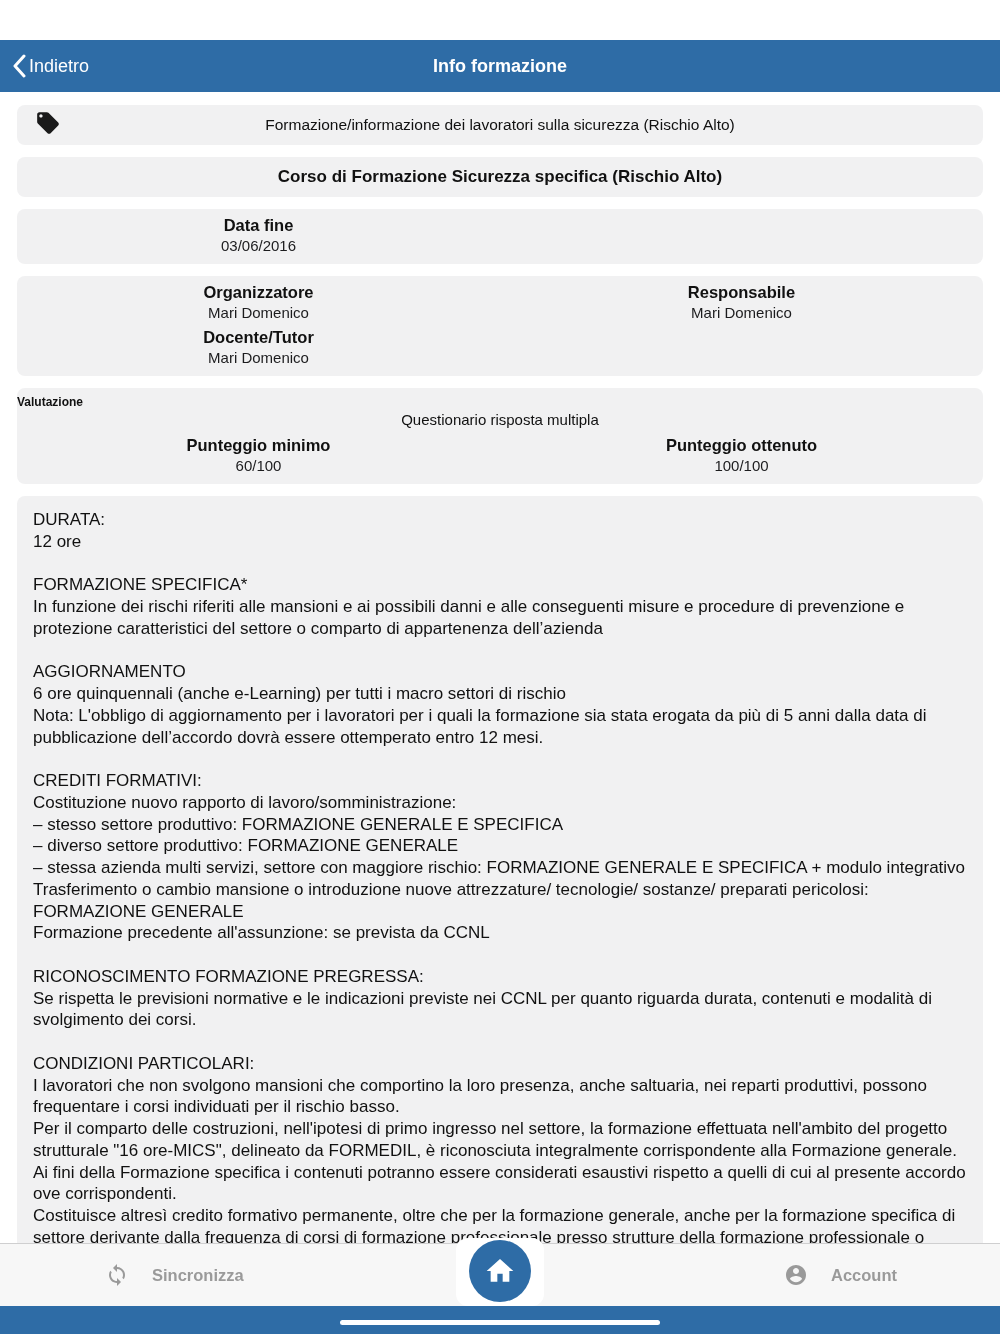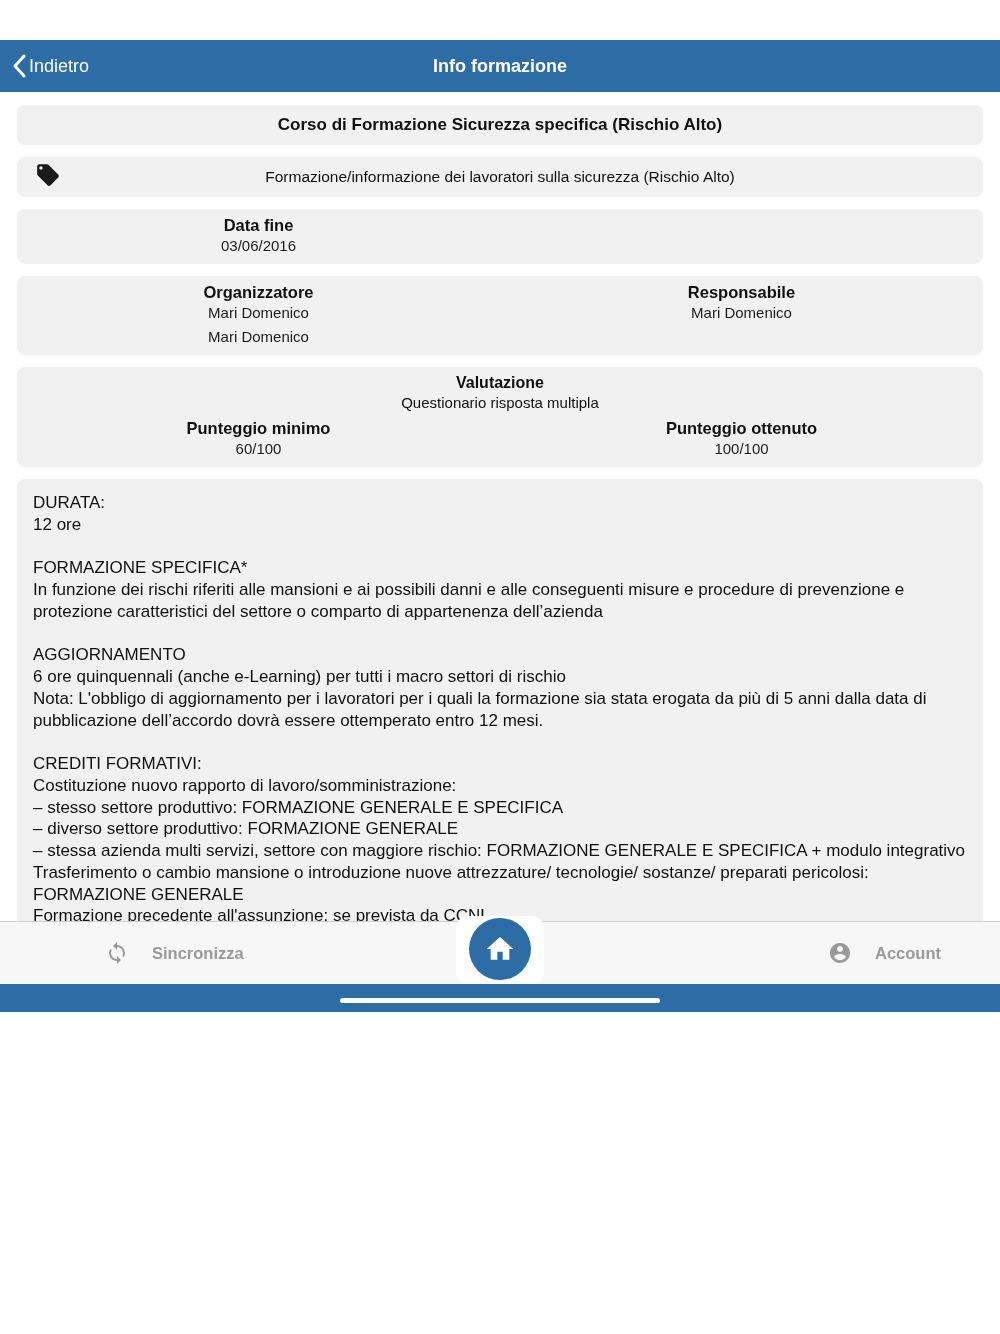--- a/index.html
+++ b/index.html
@@ -1,17 +1,17 @@
 <!DOCTYPE html>
 <html><head>
 <meta charset="utf-8">
 <style>
   html,body { margin:0; padding:0; background:#ffffff; }
   .screen {
-    position:relative; width:1000px; height:1012px; overflow:hidden;
+    position:relative; width:1000px; height:1334px; overflow:hidden;
     background:#ffffff; font-family:"Liberation Sans", sans-serif; color:#111111;
   }
   
   .statusbar { height:40px; background:#ffffff; }
   .navbar {
     height:52px; background:#2e6ca6; position:relative;
     display:flex; align-items:center; justify-content:center;
   }
   .back-button {
     position:absolute; left:12px; top:0; bottom:0;
@@ -26,36 +26,36 @@
   .title-box { padding:10px 14px; text-align:center; font-weight:bold; font-size:17px; }
   .tag-box { position:relative; padding:11px 64px; text-align:center; font-size:15.5px; }
   .tag-icon { position:absolute; left:18px; top:50%; transform:translateY(-50%); }
 
   .grid-2 { display:grid; grid-template-columns:1fr 1fr; row-gap:7px; padding:7px 0 10px 0; }
   .field { text-align:center; }
   .field .label { font-weight:bold; font-size:16.5px; margin-bottom:2px; }
   .field .value { font-size:15px; color:#1c1c1e; }
 
   .eval-box { padding:7px 0 10px 0; }
-  .eval-title { text-align:center; font-weight:bold; font-size:16px; }
+  .eval-title { font-weight:bold; font-size:12px; }
   .eval-sub { text-align:center; font-size:15px; margin:2px 0 8px 0; }
   .eval-box .grid-2 { padding:0; }
 
   .details-box { padding:13px 16px 18px 16px; }
   .details-text { font-size:17px; line-height:1.28; white-space:pre-wrap; color:#111111; }
 
   
   .tabbar {
     position:absolute; left:0; right:0; bottom:28px; height:62px;
     background:#f7f7f7; border-top:1px solid #cfcfd0; z-index:5;
   }
   .tab-item { position:absolute; top:0; bottom:0; display:flex; align-items:center; gap:23px;
     color:#9a9a9a; font-size:16.5px; font-weight:bold; cursor:pointer; }
   .tab-sync { left:105px; }
-  .tab-account { left:828px; }
+  .tab-account { left:784px; }
 
   .home-notch {
     position:absolute; left:50%; transform:translateX(-50%); bottom:28px;
     width:88px; height:68px; background:#ffffff; border-radius:12px; z-index:6;
   }
   .home-button {
     position:absolute; left:50%; top:2px; transform:translateX(-50%);
     width:62px; height:62px; border-radius:50%; background:#2e6ca6;
     display:flex; align-items:center; justify-content:center; cursor:pointer;
     box-shadow:0 0 0 2px #ffffff;
@@ -81,50 +81,51 @@
             <path d="M12 2 L3 12 L12 22" stroke="#ffffff" stroke-width="3" fill="none" stroke-linecap="round" stroke-linejoin="round"></path>
           </svg>
       </span>
       <span>Indietro</span>
     </div>
     <div class="nav-title">Info formazione</div>
   </div>
 
   <div class="content">
 
-    <div class="box title-box">
-      <span>Corso di Formazione Sicurezza specifica (Rischio Alto)</span>
-    </div>
-
     <div class="box tag-box">
       <span class="tag-icon">
         <svg width="26" height="26" viewBox="0 0 24 24" fill="#1a1a1a">
             <path d="M21.41 11.58l-9-9C12.05 2.22 11.55 2 11 2H4c-1.1 0-2 .9-2 2v7c0 .55.22 1.05.59 1.42l9 9c.36.36.86.58 1.41.58.55 0 1.05-.22 1.41-.59l7-7c.37-.36.59-.86.59-1.41 0-.55-.23-1.06-.59-1.42zM5.5 7C4.67 7 4 6.33 4 5.5S4.67 4 5.5 4 7 4.67 7 5.5 6.33 7 5.5 7z"></path>
           </svg>
       </span>
       <span>Formazione/informazione dei lavoratori sulla sicurezza (Rischio Alto)</span>
     </div>
 
+    <div class="box title-box">
+      <span>Corso di Formazione Sicurezza specifica (Rischio Alto)</span>
+    </div>
+
     <div class="box grid-2">
       <div class="field">
         <div class="label">Data fine</div>
         <div class="value">03/06/2016</div>
       </div>
     </div>
 
     <div class="box grid-2">
       <div class="field">
         <div class="label">Organizzatore</div>
         <div class="value">Mari Domenico</div>
       </div>
       <div class="field">
         <div class="label">Responsabile</div>
         <div class="value">Mari Domenico</div>
       </div>
       <div class="field">
+        <div class="label">Docente/Tutor</div>
         <div class="value">Mari Domenico</div>
       </div>
     </div>
 
     <div class="box eval-box">
       <div class="eval-title">Valutazione</div>
       <div class="eval-sub">Questionario risposta multipla</div>
       <div class="grid-2">
         <div class="field">
           <div class="label">Punteggio minimo</div>

